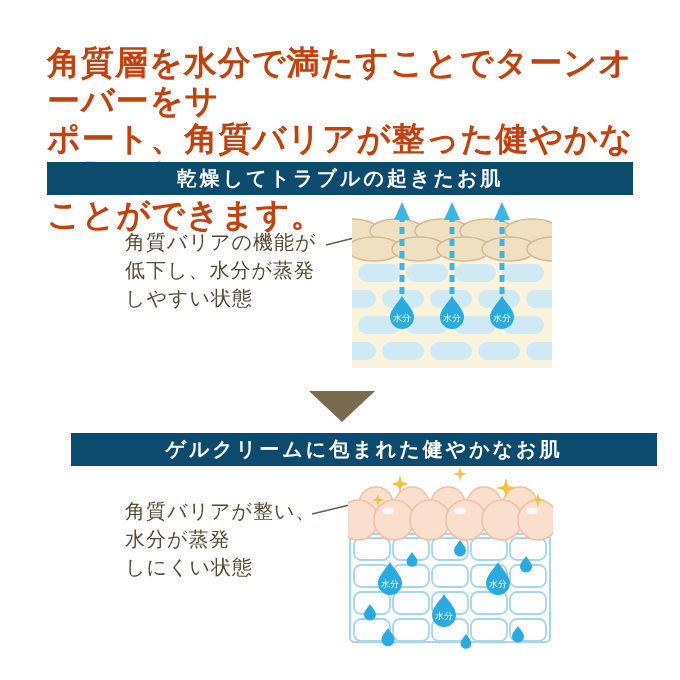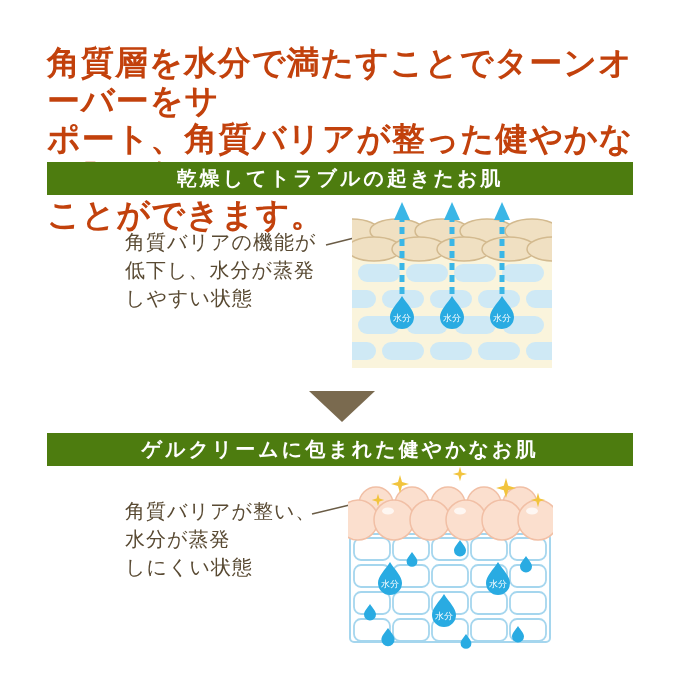--- a/index.html
+++ b/index.html
@@ -12,26 +12,26 @@
   .page { position:relative; width:680px; height:680px; background:#fff; overflow:hidden; }
 
   .intro {
     position:absolute; left:47px; top:44px; width:596px;
     font-size:33px; line-height:38px; font-weight:bold;
     letter-spacing:1px; color:#c2410c; white-space:pre-line;
   }
 
   .banner {
     position:absolute; left:47px; width:586px; height:33px;
-    background:#4d7c0f; color:#ffffff;
+    background:#0c4a6e; color:#ffffff;
     display:flex; align-items:center; justify-content:center;
     font-size:20px; font-weight:bold; letter-spacing:3px;
   }
   .banner-dry { top:162px; }
-  .banner-healthy { top:433px; }
+  .banner-healthy { top:433px;margin-left:24px; }
 
   .caption {
     position:absolute; left:125px; width:225px;
     font-size:20px; line-height:28px; letter-spacing:1px;
     color:#594a33; white-space:pre-line;
   }
   .caption-dry { top:228px; }
   .caption-healthy { top:497px;font-family:Liberation Serif, serif; }
 
   .illus { position:absolute; }

